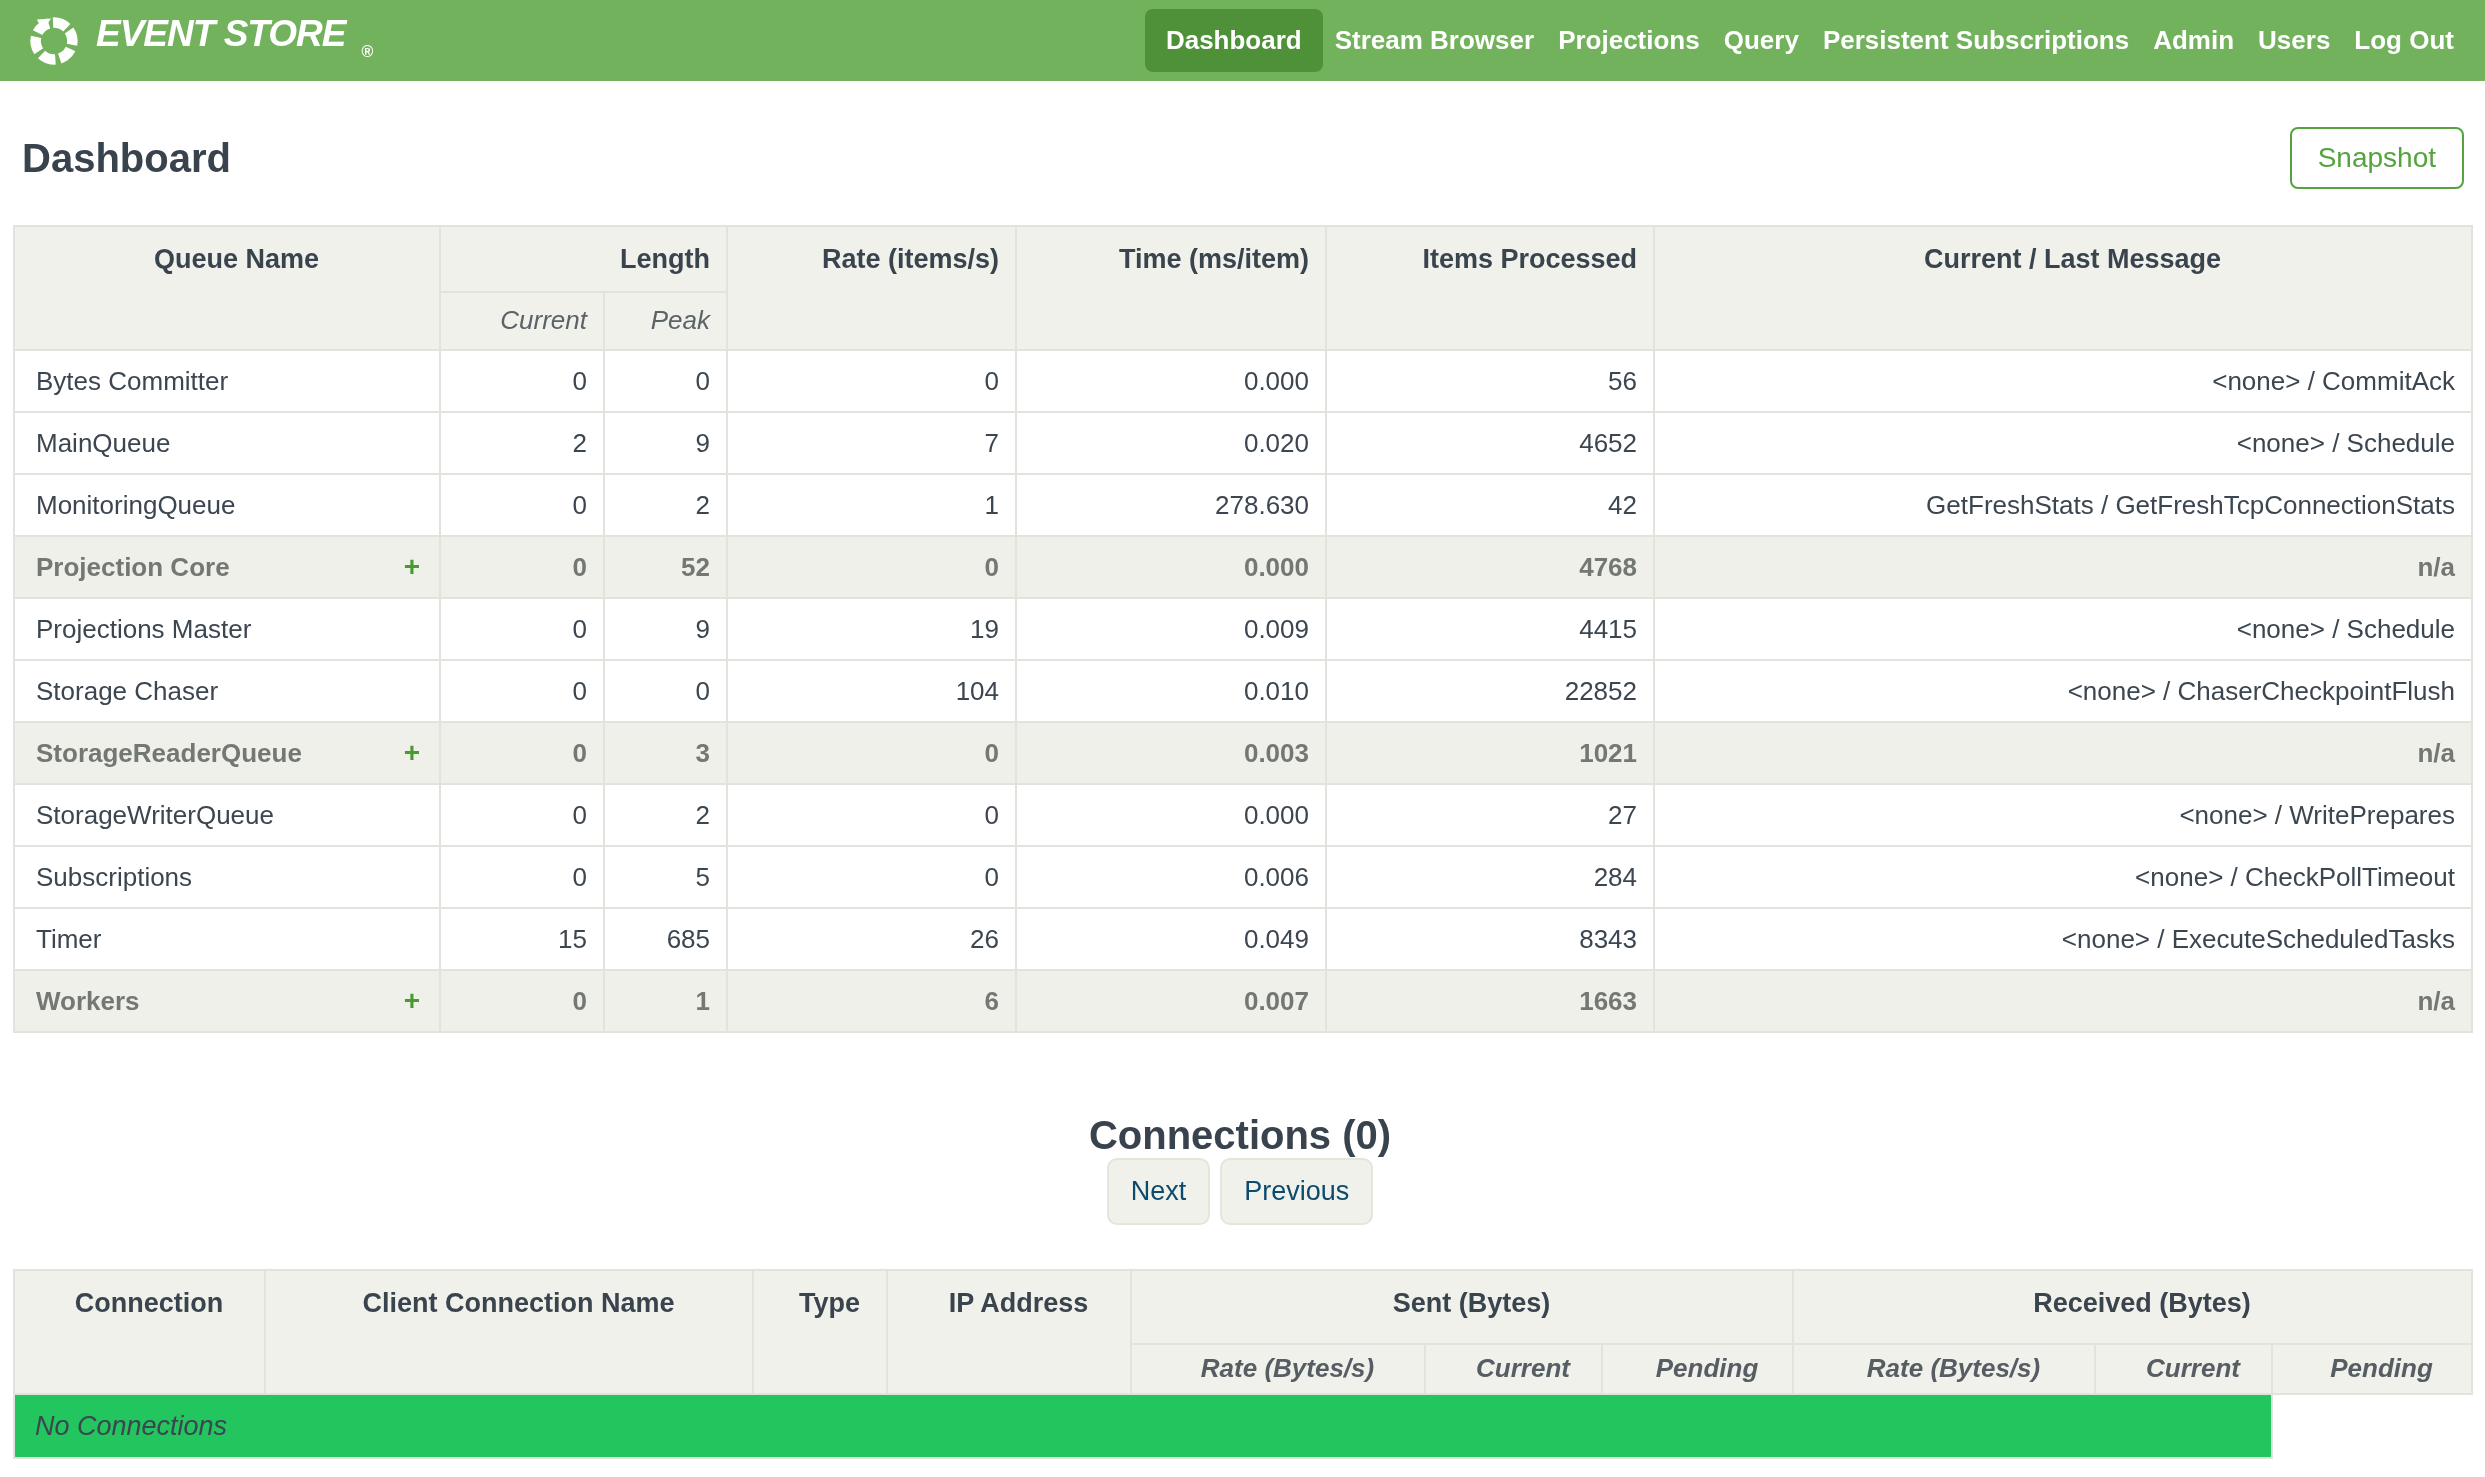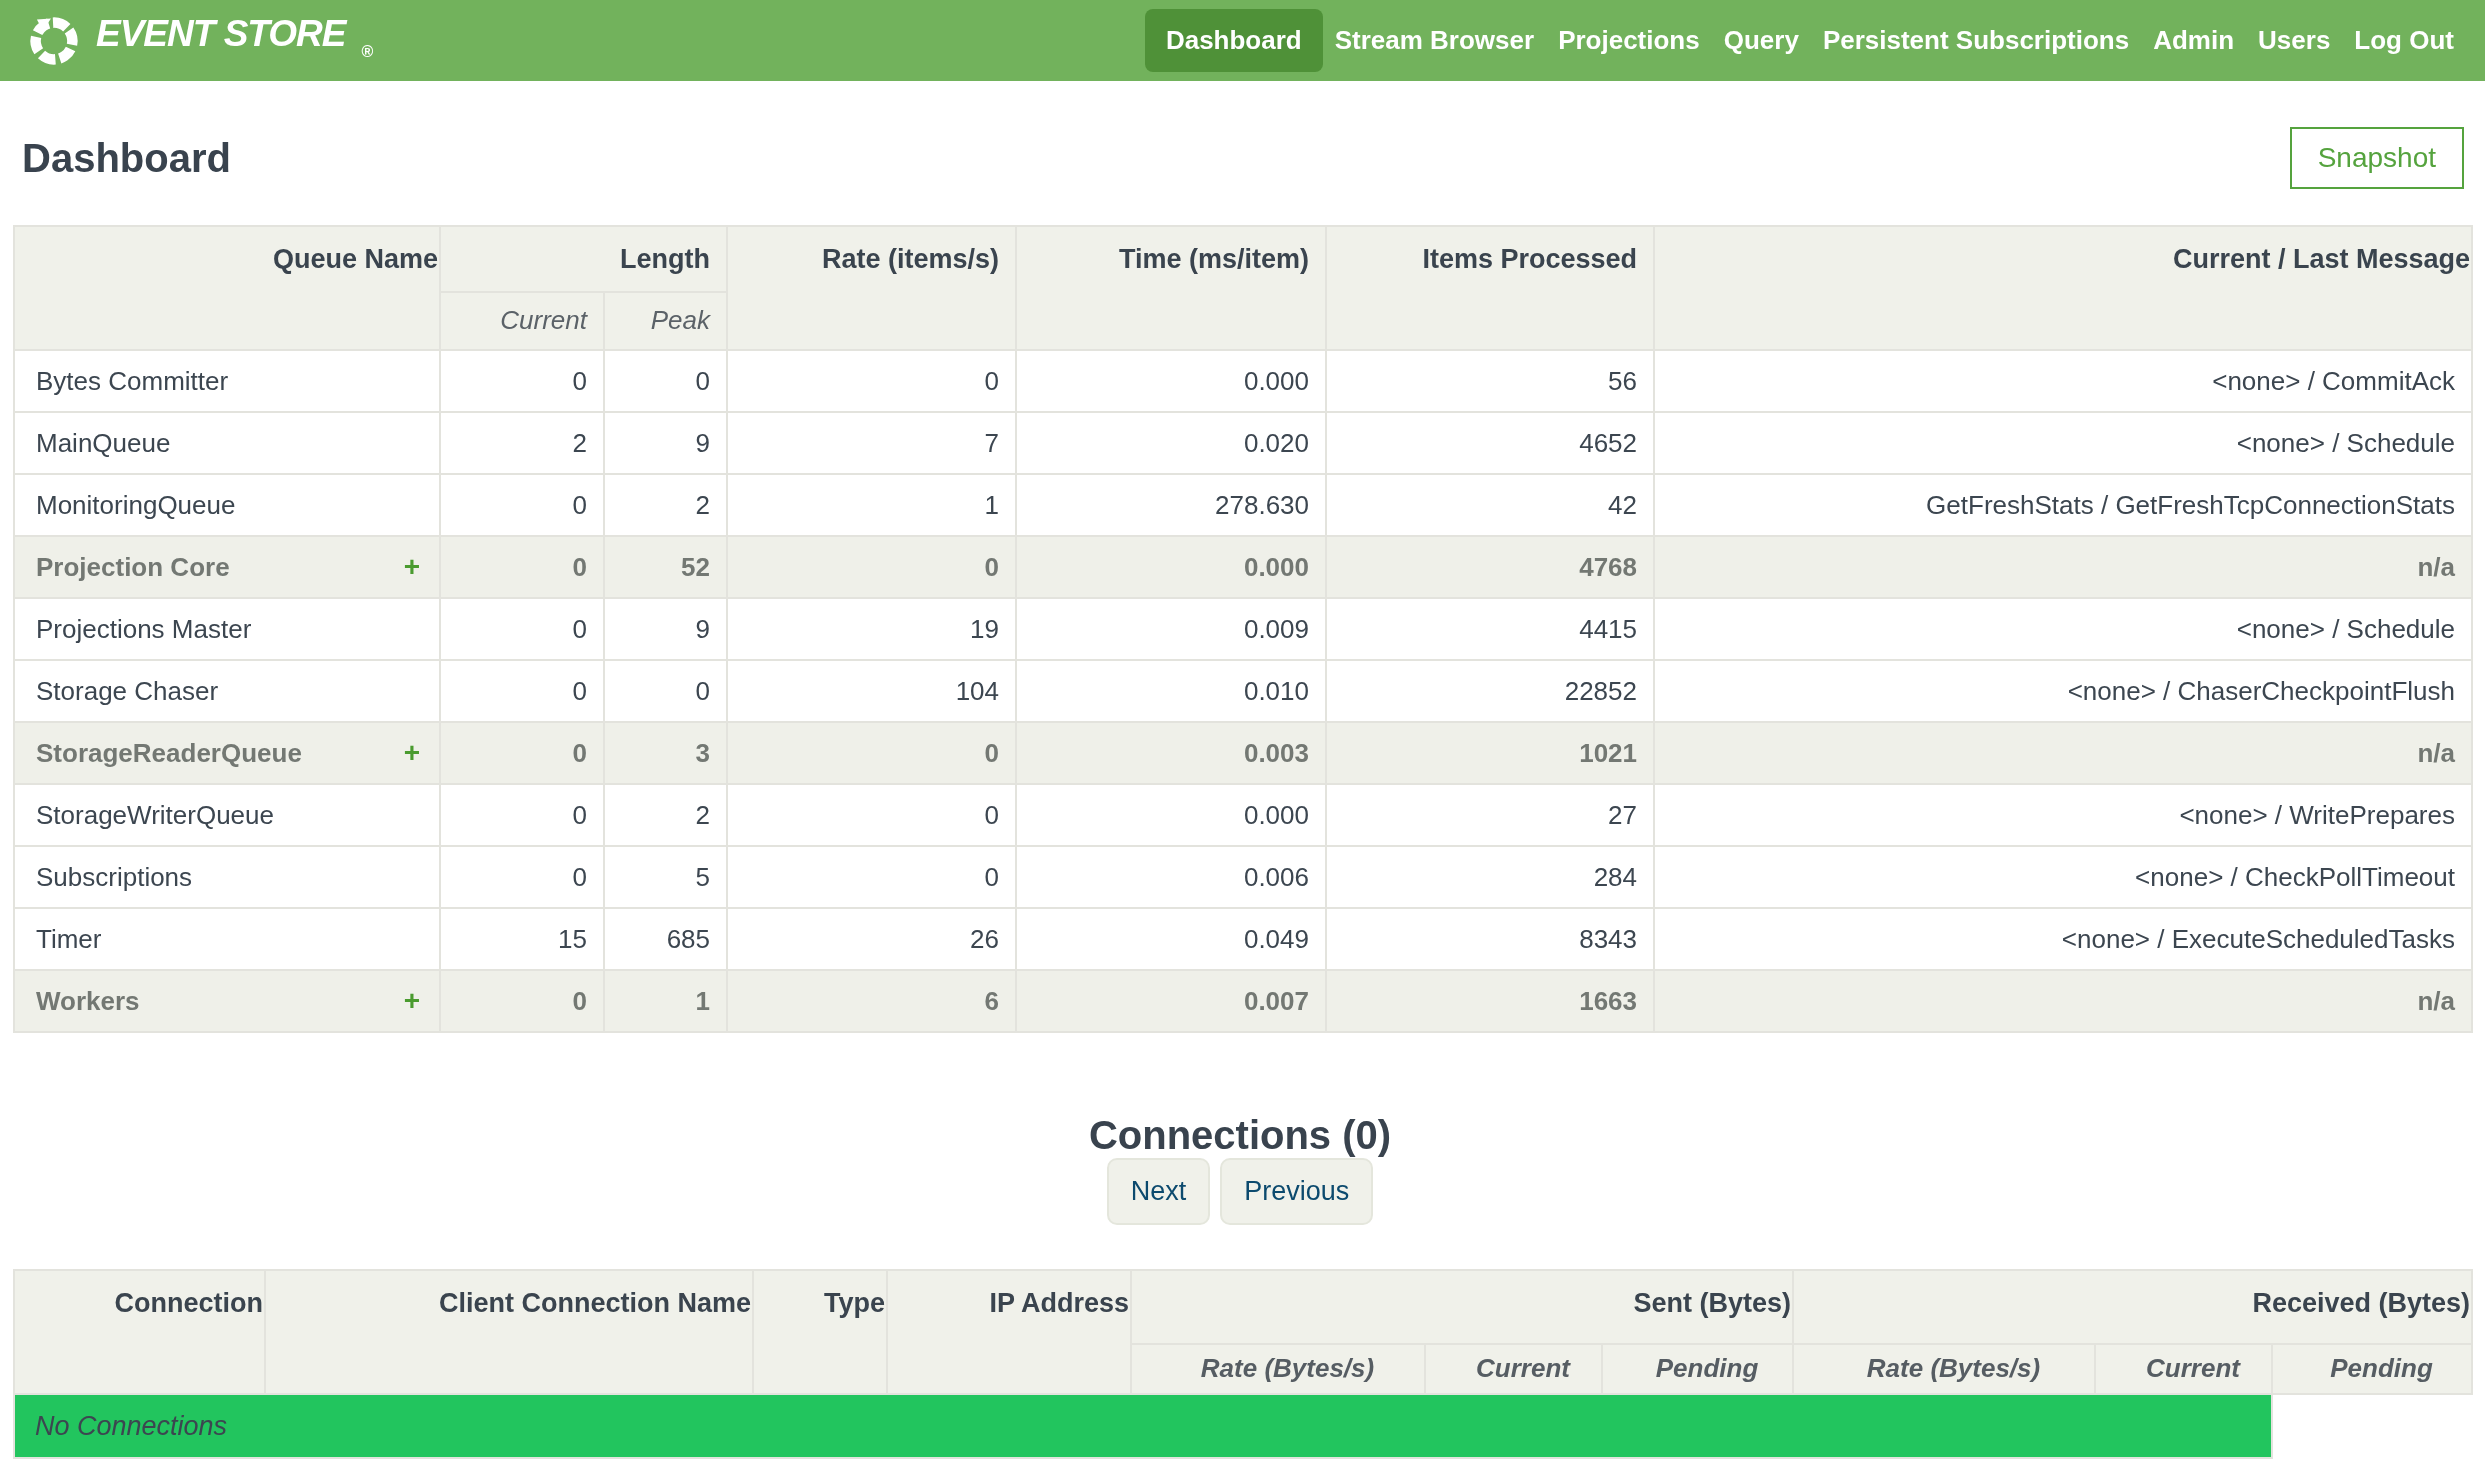--- a/index.html
+++ b/index.html
@@ -38,37 +38,37 @@
 
   
   .main { padding: 0 13px; }
   .page-head {
     display: flex; align-items: center; justify-content: space-between;
     margin: 46px 0 36px; padding: 0 9px;
   }
   .page-title { font-size: 40px; font-weight: bold; color: #39434e; margin: 0; }
   .btn-snapshot {
     background: #fff; border: 2px solid #55a33e; color: #55a33e;
-    border-radius: 0; padding: 13px 26px; font-size: 28px;
+    border-radius: 8px; padding: 13px 26px; font-size: 28px;
     font-family: "Liberation Sans", sans-serif; cursor: pointer;
   }
 
   
   table.tbl { border-collapse: collapse; width: 2460px; table-layout: fixed; }
   .tbl th, .tbl td { border: 2px solid #e3e3dd; }
   .tbl th {
     background: #f0f1ea; color: #3a444e;
     font-size: 27px; font-weight: bold;
     vertical-align: top; padding-top: 17px; height: 66px;
   }
   .tbl th.sub {
     font-style: italic; font-weight: normal; color: #5b6268;
     font-size: 26px; vertical-align: middle; padding-top: 0; height: 58px;
   }
-  .al { text-align: right; padding-left: 20px; }
+  .al { text-align: center; padding-left: 20px; }
   .ar { text-align: right; padding-right: 16px; }
 
   .queues td { height: 62px; font-size: 26px; background: #fff; }
   .queues td.num, .queues td.msg { text-align: right; padding-right: 16px; }
   .cell-name {
     display: flex; align-items: center; justify-content: space-between;
     padding: 0 18px 0 20px;
   }
   .plus { color: #4a9b2f; font-weight: bold; font-size: 28px; cursor: pointer; }
   tr.group-row td { background: #eff0e9; font-weight: bold; color: #737873; }

